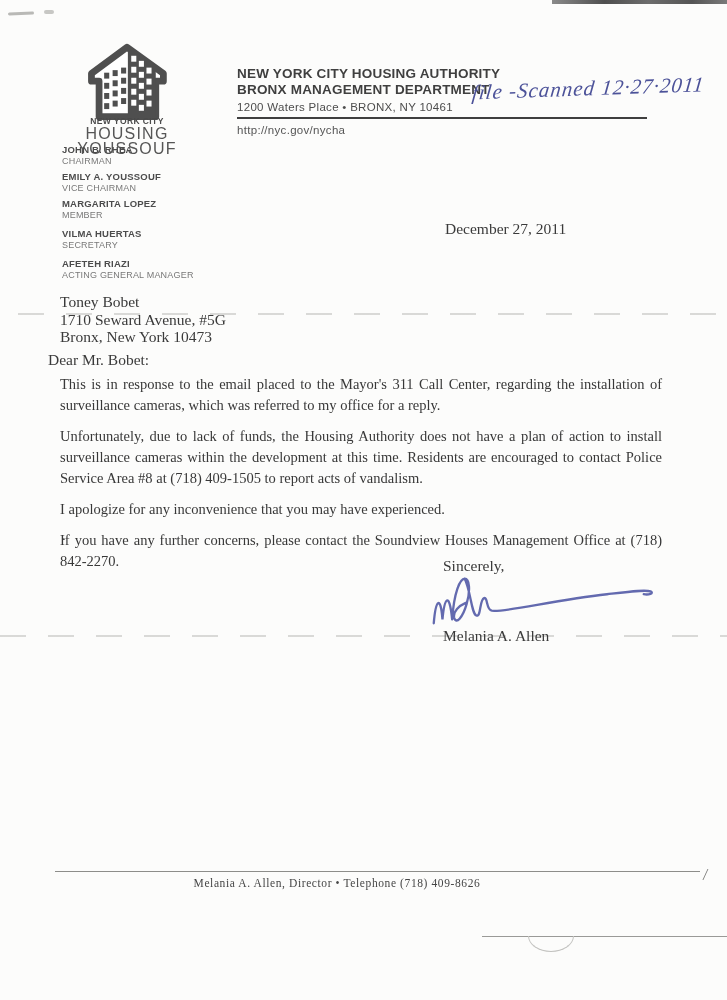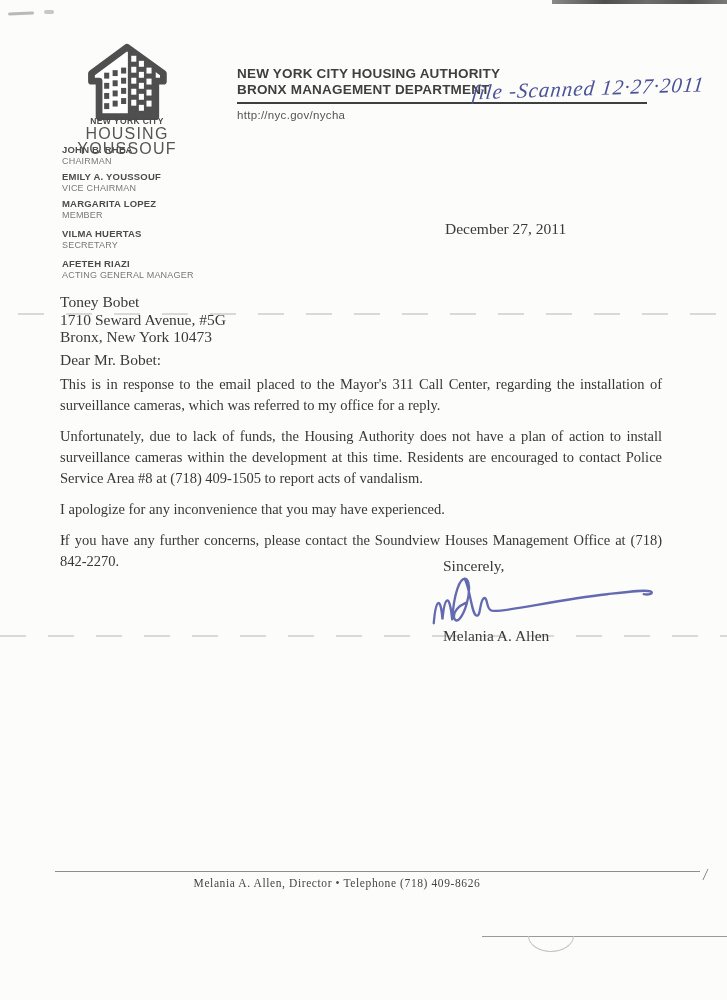--- a/index.html
+++ b/index.html
@@ -43,21 +43,21 @@
   .header-rule{margin-top:4px;width:410px;height:2px;background:#3f3f3f;}
   .header-url{font-size:11.5px;color:#555;margin-top:5px;letter-spacing:.3px;}
   
   .handnote{position:absolute;left:472px;top:76px;width:250px;
     font-family:"Liberation Serif", serif;font-style:italic;
     font-size:21px;color:#4c5299;letter-spacing:1px;white-space:nowrap;
     transform:rotate(-2deg) skewX(-8deg);}
   
   .date{position:absolute;left:445px;top:220px;font-size:15.5px;}
   .recipient{position:absolute;left:60px;top:293px;font-size:15.5px;line-height:17.5px;}
-  .salutation{position:absolute;left:60px;top:351px;font-size:15.5px;}
+  .salutation{position:absolute;left:48px;top:351px;font-size:15.5px;}
   .body-text{position:absolute;left:60px;top:374px;width:602px;
     font-size:14.5px;line-height:21px;text-align:justify;color:#383838;}
   .body-text p{margin:0 0 10px 0;}
   .stray-dot{position:absolute;left:62px;top:527px;font-size:15px;color:#3a3a3a;}
   .closing{position:absolute;left:443px;top:557px;font-size:15.5px;}
   .signature{position:absolute;left:424px;top:571px;}
   .signer{position:absolute;left:443px;top:626px;font-size:15.5px;line-height:19.5px;}
   
   .footer-rule{position:absolute;left:55px;top:871px;width:645px;height:1px;background:#8d8d8a;}
   .footer-text{position:absolute;left:0;top:877px;width:674px;text-align:center;
@@ -140,20 +140,21 @@
     </div>
     <div class="official gap">
       <div class="name">AFETEH RIAZI</div>
       <div class="title">ACTING GENERAL MANAGER</div>
     </div>
   </div>
 
   <div class="header-block">
     <div class="header-org">NEW YORK CITY HOUSING AUTHORITY</div>
     <div class="header-dept">BRONX MANAGEMENT DEPARTMENT</div>
+    <div class="header-addr">1200 Waters Place •  BRONX, NY 10461</div>
     <div class="header-rule"></div>
     <div class="header-url">http://nyc.gov/nycha</div>
   </div>
 
   <div class="handnote">file -Scanned 12·27·2011</div>
 
   <div class="date">December 27, 2011</div>
 
   <div class="recipient">
     <div>Toney Bobet</div>

